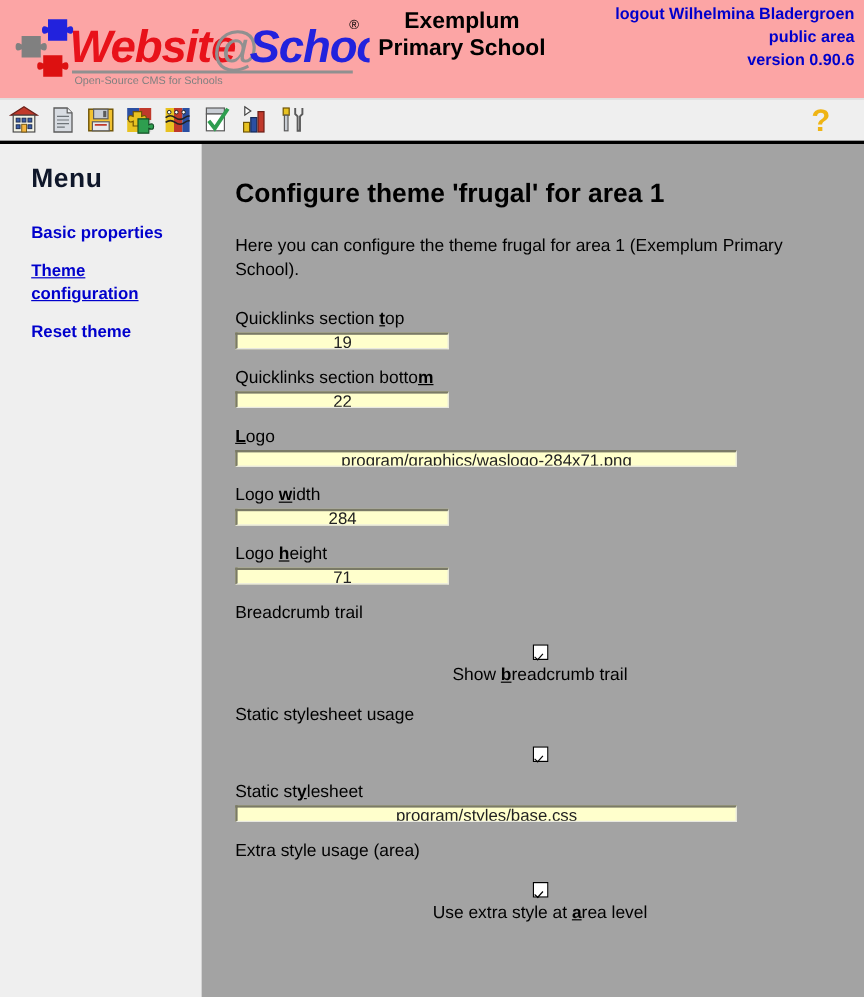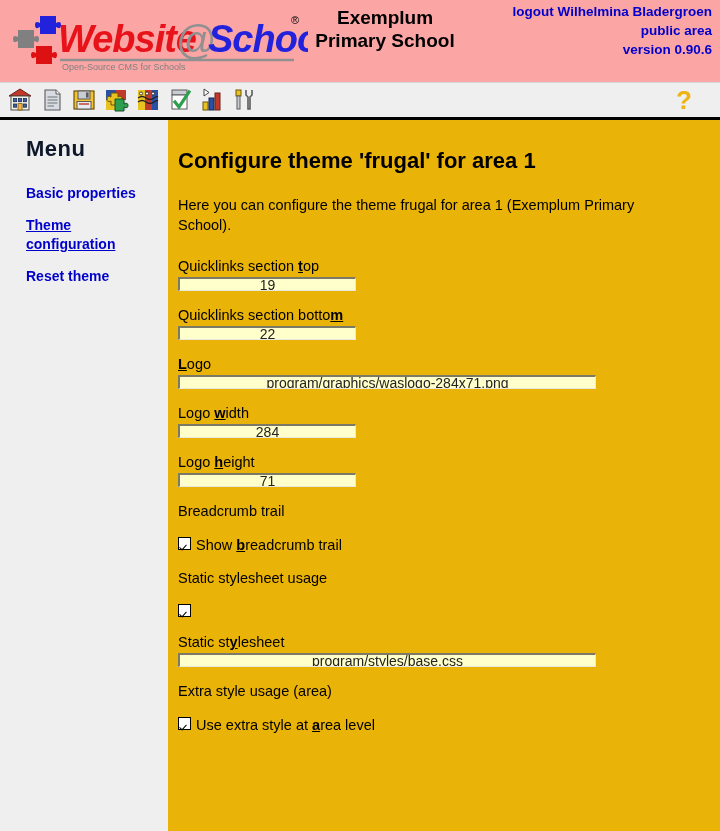--- a/index.html
+++ b/index.html
@@ -126,23 +126,23 @@
     margin-bottom: 13px;
     max-width: 125px;
     cursor: pointer;
   }
   .menu-item.active {
     text-decoration: underline;
   }
 
   .main {
     flex: 1 1 auto;
-    background: #eab308;
-    box-sizing: border-box;
-    padding: 10px 16px 0 10px;
+    background: #a3a3a3;
+    box-sizing: border-box;
+    padding: 10px 16px 0 28px;
     overflow: hidden;
   }
   h1.page-title {
     font-size: 22px;
     font-weight: bold;
     color: #000000;
     margin: 18px 0 22px 0;
     letter-spacing: 0px;
   }
   .intro {
@@ -180,22 +180,24 @@
     box-sizing: border-box;
     height: 14px;
     outline: none;
     text-align: center;
   }
   .txt.small { width: 178px; }
   .txt.wide  { width: 418px; }
 
   .check-row {
     display: flex;
+    align-items: center;
     gap: 5px;
     margin-top: 17px;
+    flex-direction: column;
   }
   .cbx {
     width: 13px;
     height: 13px;
     margin: 0;
     flex: 0 0 13px;
     position: relative;
     background: #ffffff;
     border: 1px solid #000000;
     box-sizing: border-box;

